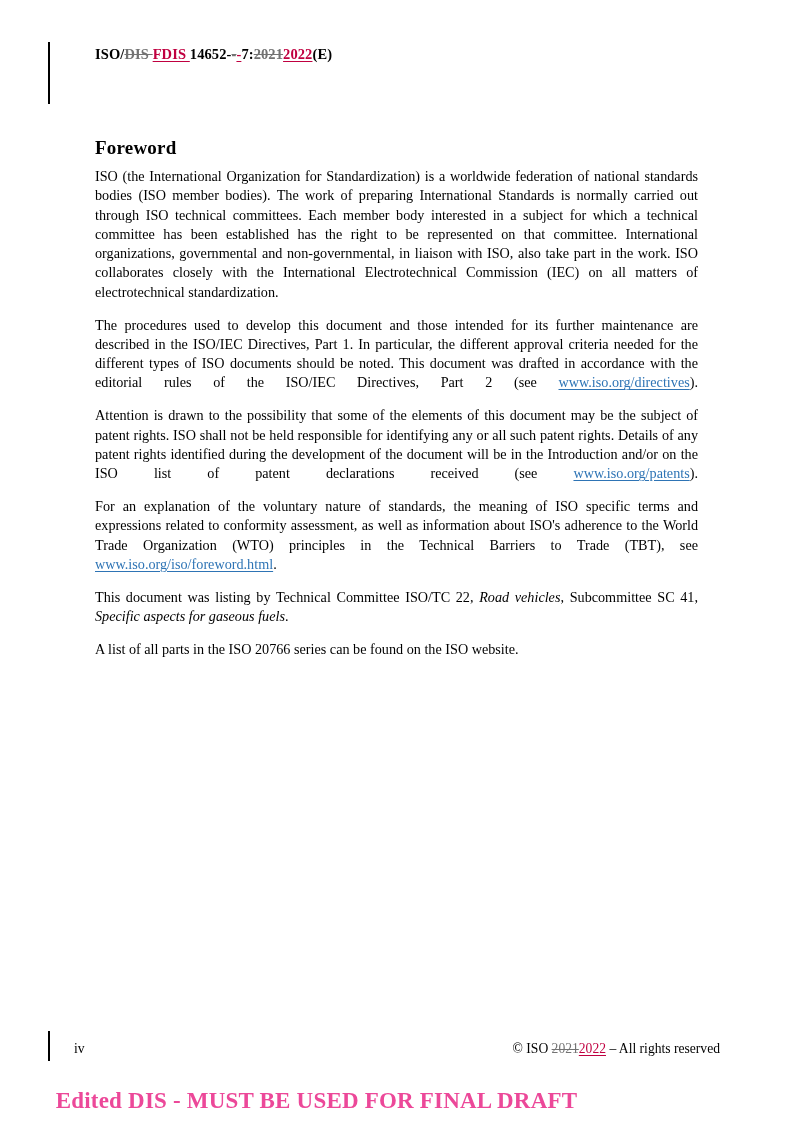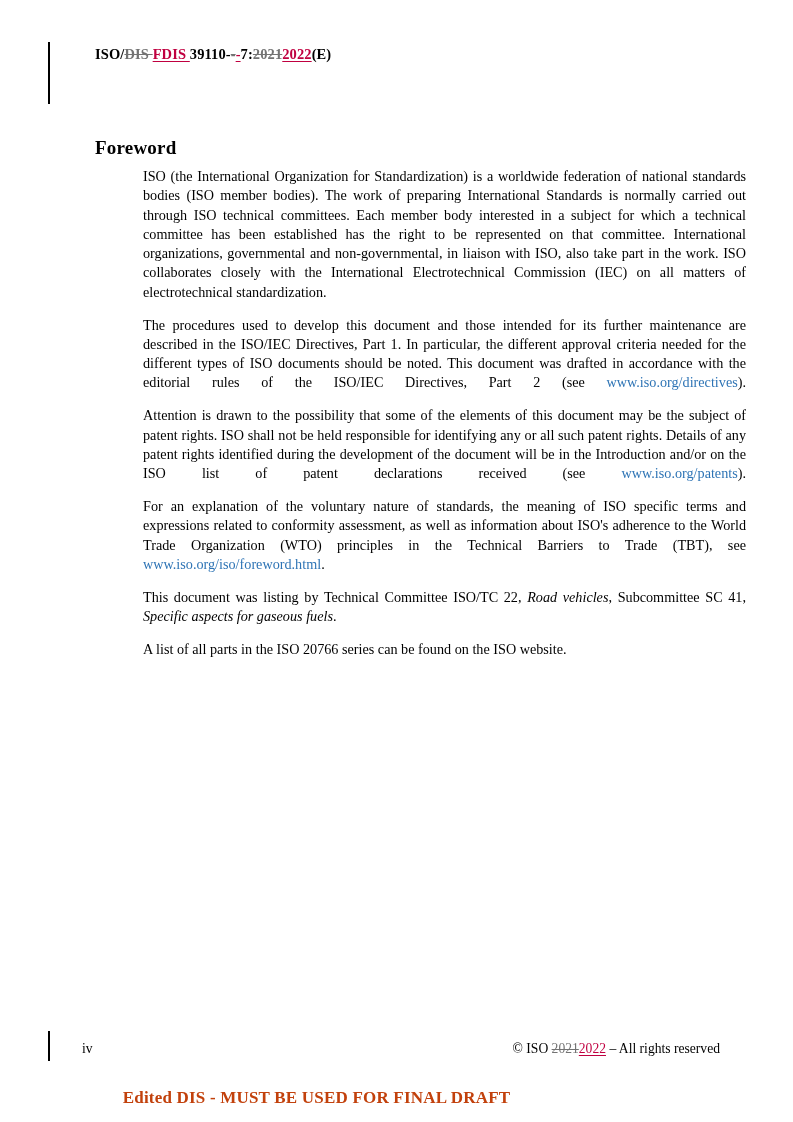--- a/index.html
+++ b/index.html
@@ -73,85 +73,85 @@
   .body-block {
     position: absolute;
     left: 95px;
     top: 167px;
     width: 603px;
     font-size: 14.2px;
     line-height: 19.3px;
     text-align: justify;
     text-justify: inter-word;
     hyphens: none;
-    margin-left: 48px;
   }
   .body-block p {
     margin: 0 0 13.5px 0;
     text-align: justify;
   }
   .body-block p.last-line-justify {
     text-align-last: justify;
   }
   .body-block p:last-child {
     margin-bottom: 0;
   }
 
   a.doclink, .doclink {
     color: #2E74B5;
+    text-decoration: underline;
     text-decoration-thickness: 1px;
     text-underline-offset: 1.5px;
   }
 
   .ital { font-style: italic; }
 
   
   .footer {
     position: absolute;
     left: 70px;
     top: 1040px;
     width: 650px;
     font-size: 13.6px;
     line-height: 18px;
   }
   .footer .page-num {
     position: absolute;
-    left: 12px;
+    left: 4px;
     top: 0;
   }
   .footer .copyright {
     position: absolute;
     right: 0;
     top: 0;
     white-space: nowrap;
   }
 
   
   .draft-banner {
     position: absolute;
     left: 0;
     top: 1088px;
     width: 633px;
     text-align: center;
-    font-size: 17px;
+    font-size: 23px;
     font-weight: bold;
-    color: #c2410c;
+    color: #ec4899;
     letter-spacing: 0.2px;
     font-family: "Liberation Serif", "DejaVu Serif", serif;
   }
 </style>
 </head>
 <body>
 
 <div class="page">
 
   <div class="change-bar header-bar"></div>
   <div class="change-bar footer-bar"></div>
 
-  <div class="doc-header"><span>ISO/</span><span class="del">DIS </span><span class="ins">FDIS </span><span>39110-</span><span class="del">-</span><span class="ins">-</span><span>7:</span><span class="del">2021</span><span class="ins">2022</span><span>(E)</span></div>
+  <div class="doc-header"><span>ISO/</span><span class="del">DIS </span><span class="ins">FDIS </span><span>14652-</span><span class="del">-</span><span class="ins">-</span><span>7:</span><span class="del">2021</span><span class="ins">2022</span><span>(E)</span></div>
 
   <h1 class="section-title">Foreword</h1>
 
   <div class="body-block">
 
     <p>ISO (the International Organization for Standardization) is a worldwide federation of national standards bodies (ISO member bodies). The work of preparing International Standards is normally carried out through ISO technical committees. Each member body interested in a subject for which a technical committee has been established has the right to be represented on that committee. International organizations, governmental and non-governmental, in liaison with ISO, also take part in the work. ISO collaborates closely with the International Electrotechnical Commission (IEC) on all matters of electrotechnical standardization.</p>
 
     <p class="last-line-justify"><span>The procedures used to develop this document and those intended for its further maintenance are described in the ISO/IEC Directives, Part 1. In particular, the different approval criteria needed for the different types of ISO documents should be noted. This document was drafted in accordance with the editorial rules of the ISO/IEC Directives, Part 2 (see </span><span class="doclink">www.iso.org/directives</span><span>).</span></p>
 
     <p class="last-line-justify"><span>Attention is drawn to the possibility that some of the elements of this document may be the subject of patent rights. ISO shall not be held responsible for identifying any or all such patent rights. Details of any patent rights identified during the development of the document will be in the Introduction and/or on the ISO list of patent declarations received (see </span><span class="doclink">www.iso.org/patents</span><span>).</span></p>

